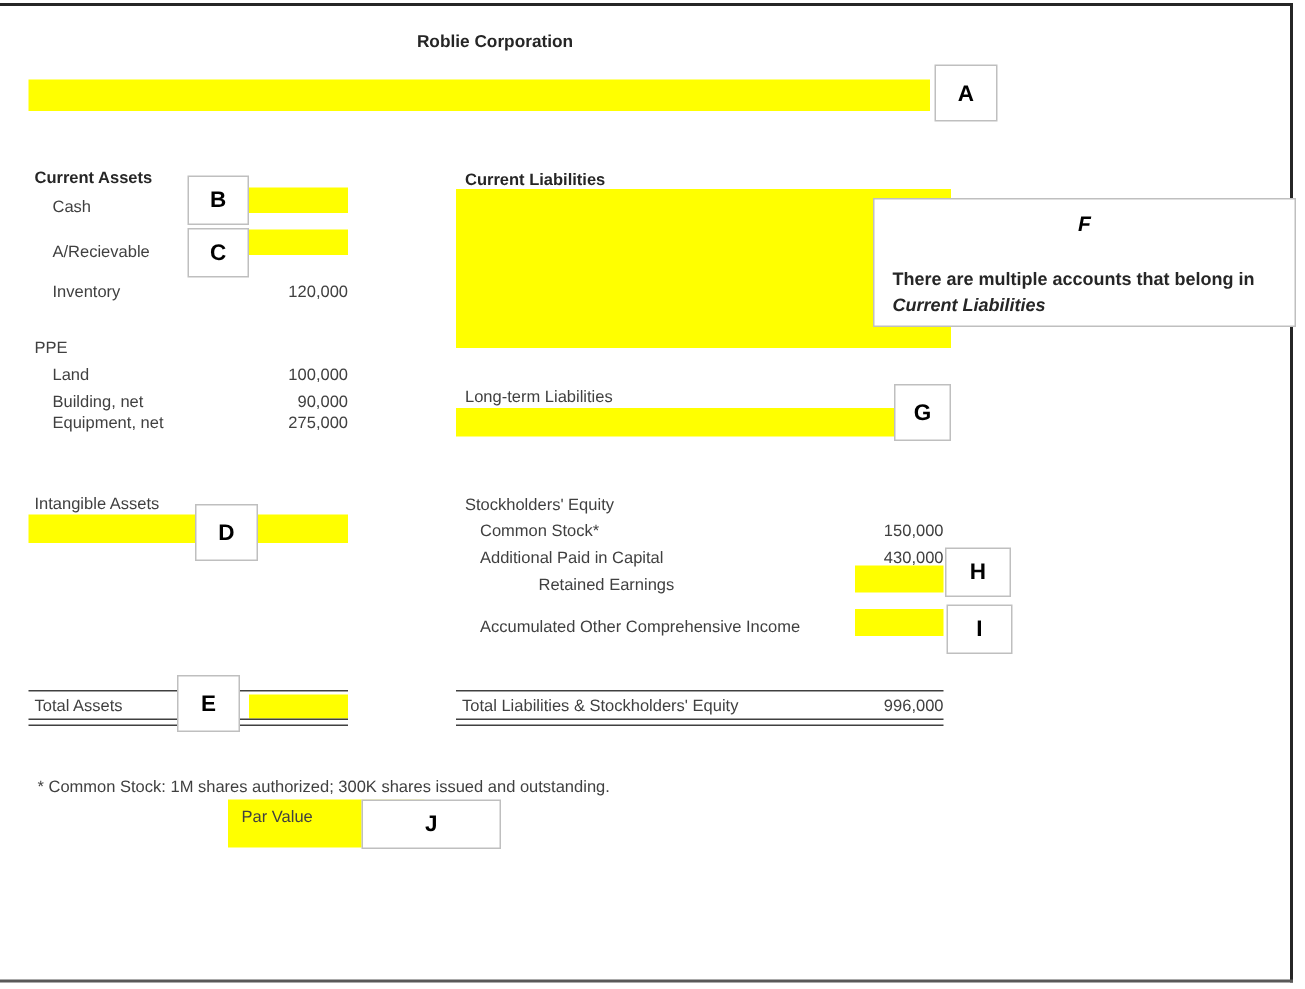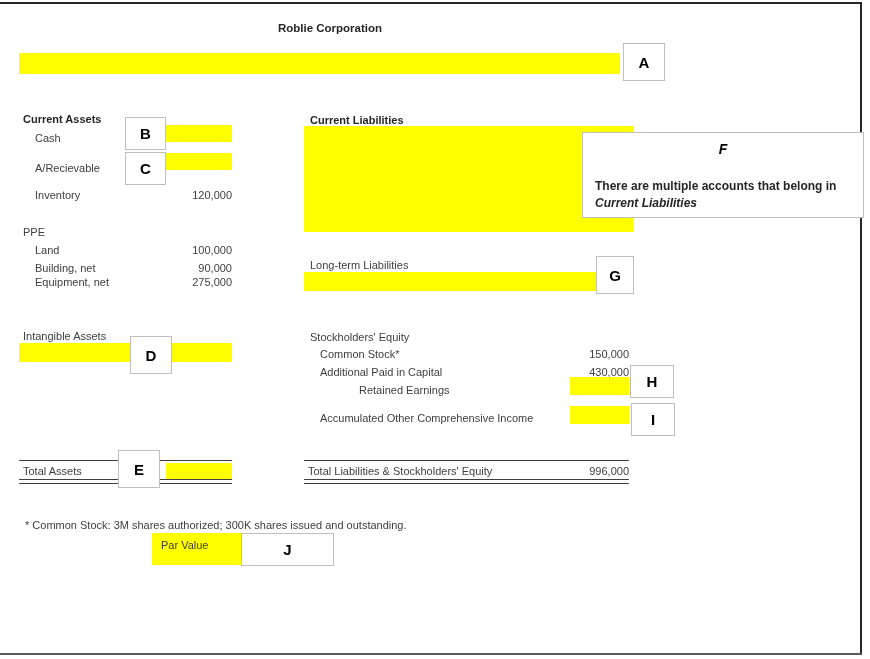--- a/index.html
+++ b/index.html
@@ -193,19 +193,19 @@
   <div class="txt" style="left:320px; top:411px;">Accumulated Other Comprehensive Income</div>
   <div class="hl" style="left:570px; top:406px; width:59px; height:18px;"></div>
   <div class="letterbox" style="left:631px; top:403px; width:44px; height:33px;">I</div>
 
   <div class="rule-thin" style="left:304px; top:460px; width:325px;"></div>
   <div class="txt" style="left:308px; top:464px;">Total Liabilities &amp; Stockholders' Equity</div>
   <div class="txt num" style="left:549px; top:464px; width:80px;">996,000</div>
   <div class="rule-thin" style="left:304px; top:479px; width:325px;"></div>
   <div class="rule-thin" style="left:304px; top:483px; width:325px;"></div>
 
-  <div class="txt" style="left:25px; top:518px;">* Common Stock:  3M shares authorized; 300K shares issued and outstanding.</div>
+  <div class="txt" style="left:25px; top:518px;">* Common Stock:  1M shares authorized; 300K shares issued and outstanding.</div>
 
   <div class="hl" style="left:152px; top:533px; width:131px; height:32px;"></div>
   <div class="txt" style="left:161px; top:538px;">Par Value</div>
   <div class="letterbox" style="left:241px; top:533px; width:93px; height:33px;">J</div>
 
 </div>
 
 </body></html>

